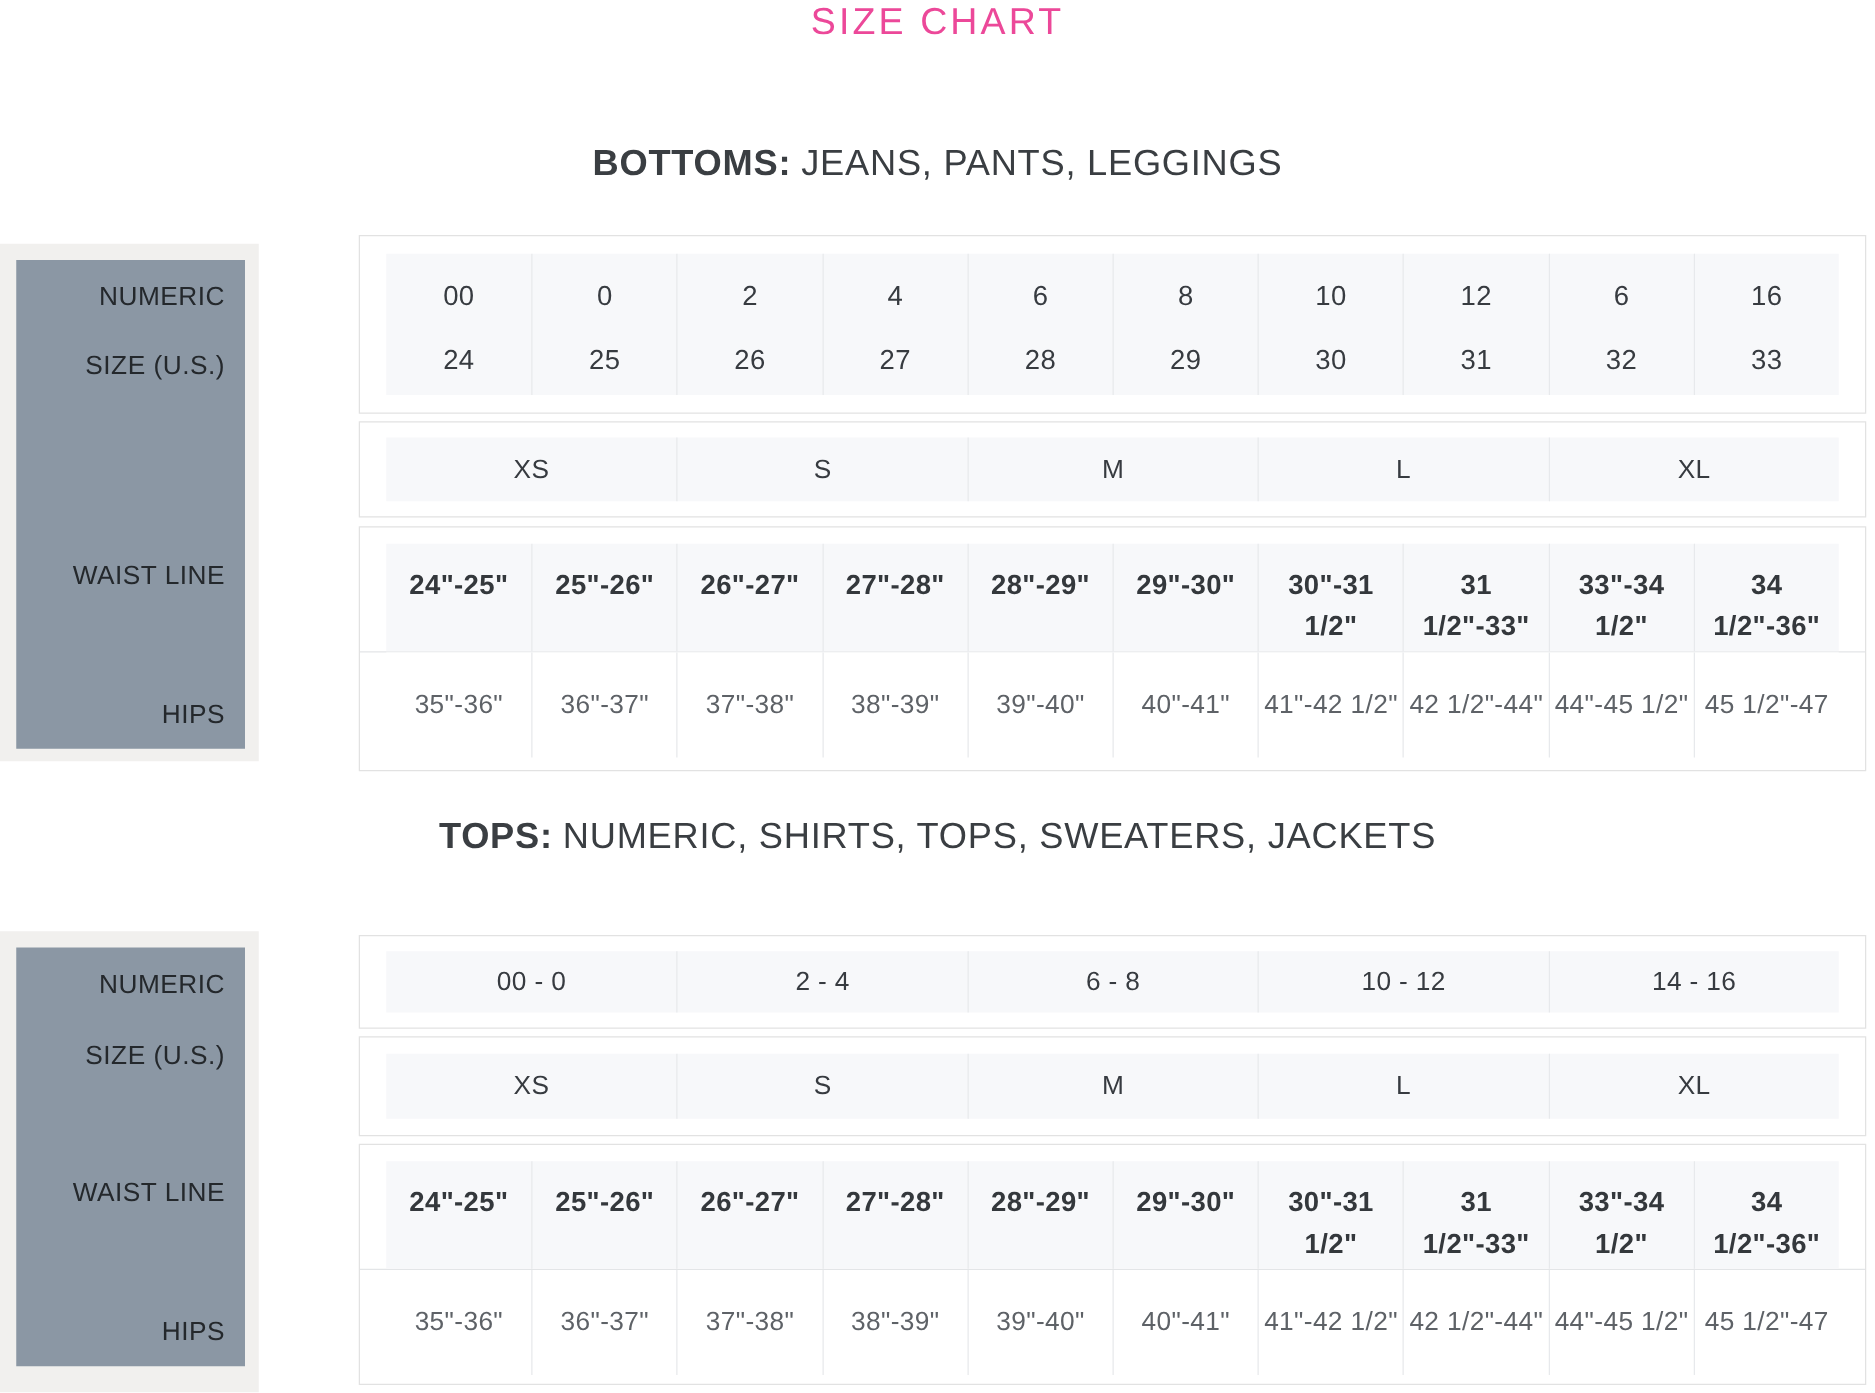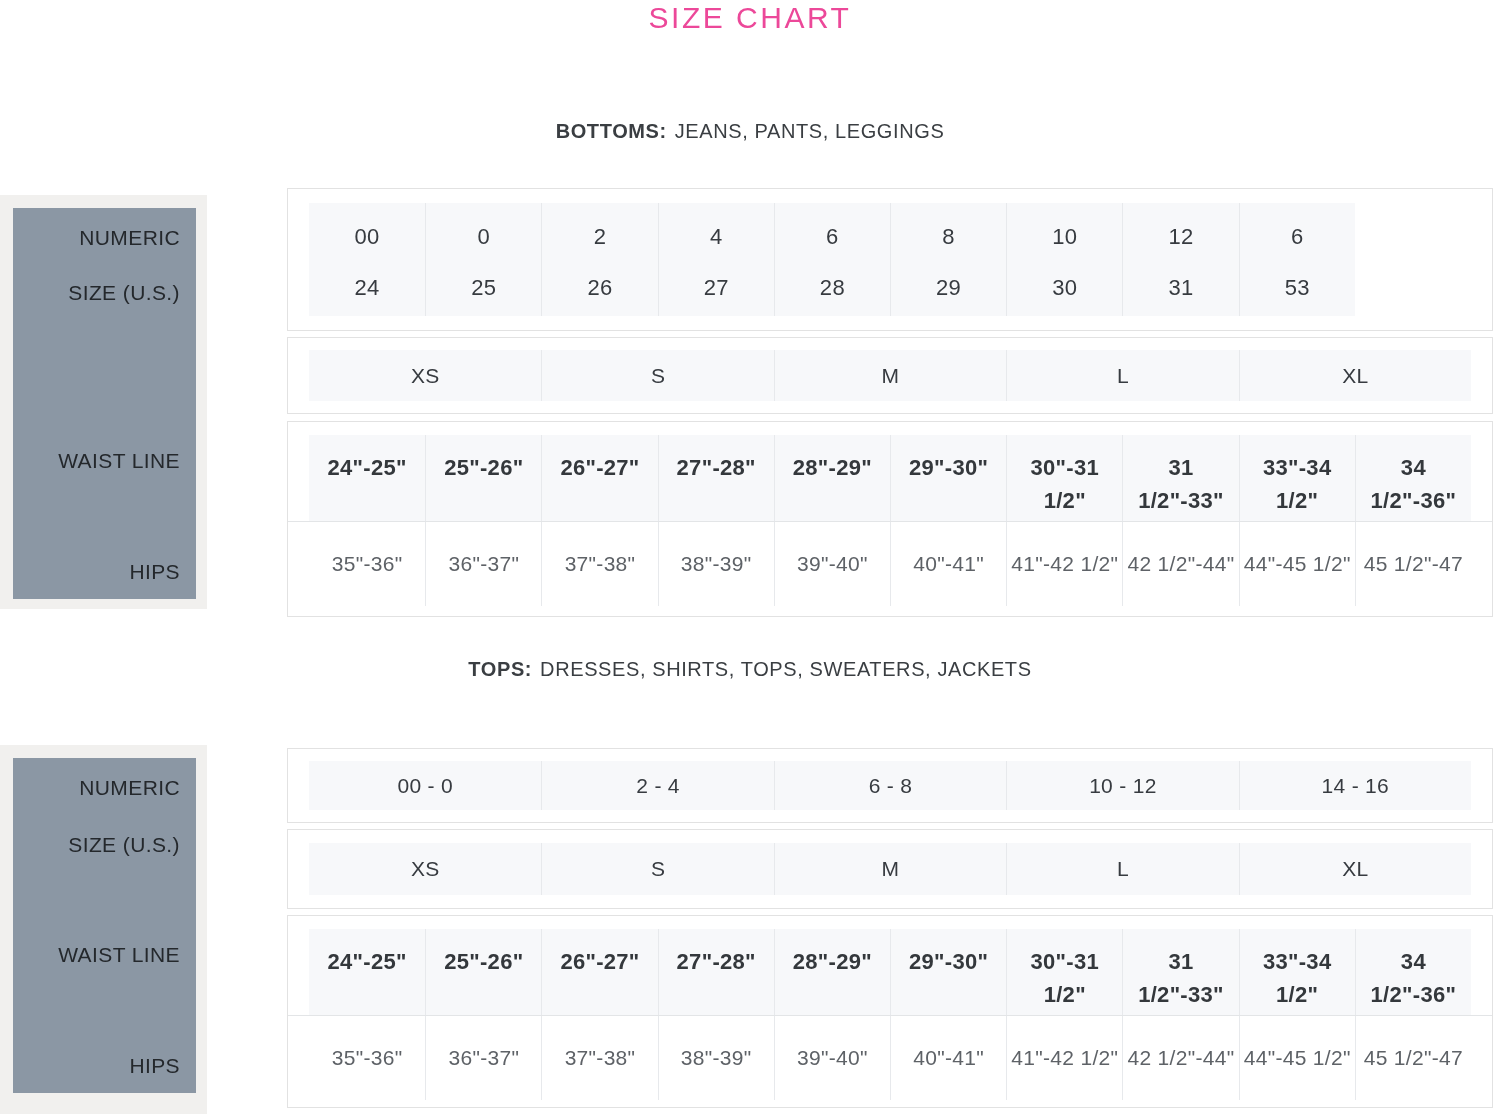--- a/index.html
+++ b/index.html
@@ -3,21 +3,21 @@
 <meta charset="utf-8">
 <style>
   * { margin:0; padding:0; box-sizing:border-box; }
   body { background:#fff; font-family:"Liberation Sans", sans-serif; }
   .canvas { position:relative; width:1500px; height:1114px; background:#fff; overflow:hidden; color:#3b3f44; }
 
   .page-title { position:absolute; top:1px; left:0; right:0; text-align:center;
     font-size:30px; line-height:34px; font-weight:400; letter-spacing:2.5px; color:#ec4899; }
 
   .section-heading { position:absolute; left:0; right:0; text-align:center;
-    font-size:20px; line-height:34px; letter-spacing:0.6px; color:#3a3e42; }
+    font-size:29px; line-height:34px; letter-spacing:0.6px; color:#3a3e42; }
   .section-heading .hb { font-weight:700; }
   .section-heading .hr { font-weight:400; margin-left:8px; }
   .heading-bottoms { top:114px; }
   .heading-tops { top:652px; }
 
   
   .sidebar { position:absolute; left:0; width:207px; background:#f1f0ee; }
   .sidebar-1 { top:195px; height:414px; }
   .sidebar-2 { top:745px; height:369px; }
   .sidebar-box { position:absolute; left:13px; right:11px; top:13px; bottom:10px; background:#8b97a4; }
@@ -115,21 +115,25 @@
         <div class="cell cell-stack">
             <span>10</span>
             <span>30</span>
           </div>
         <div class="cell cell-stack">
             <span>12</span>
             <span>31</span>
           </div>
         <div class="cell cell-stack">
             <span>6</span>
-            <span>53</span>
+            <span>32</span>
+          </div>
+        <div class="cell cell-stack">
+            <span>16</span>
+            <span>33</span>
           </div>
       </div>
     </div>
 
     <div class="block block-letters1 pad-lr">
       <div class="g5">
         <div class="cell cell-letter1">XS</div>
         <div class="cell cell-letter1">S</div>
         <div class="cell cell-letter1">M</div>
         <div class="cell cell-letter1">L</div>
@@ -164,21 +168,21 @@
           <div class="cell cell-hips">42 1/2"-44"</div>
           <div class="cell cell-hips">44"-45 1/2"</div>
           <div class="cell cell-hips">45 1/2"-47</div>
         </div>
       </div>
     </div>
 
   </div>
 
   <div class="section-heading heading-tops">
-    <span class="hb">TOPS:</span><span class="hr">DRESSES, SHIRTS, TOPS, SWEATERS, JACKETS</span>
+    <span class="hb">TOPS:</span><span class="hr">NUMERIC, SHIRTS, TOPS, SWEATERS, JACKETS</span>
   </div>
 
   <div class="sidebar sidebar-2">
     <div class="sidebar-box">
       <div class="sb-label s2-numeric">NUMERIC</div>
       <div class="sb-label s2-sizeus">SIZE (U.S.)</div>
       <div class="sb-label s2-waist">WAIST LINE</div>
       <div class="sb-label s2-hips">HIPS</div>
     </div>
   </div>

